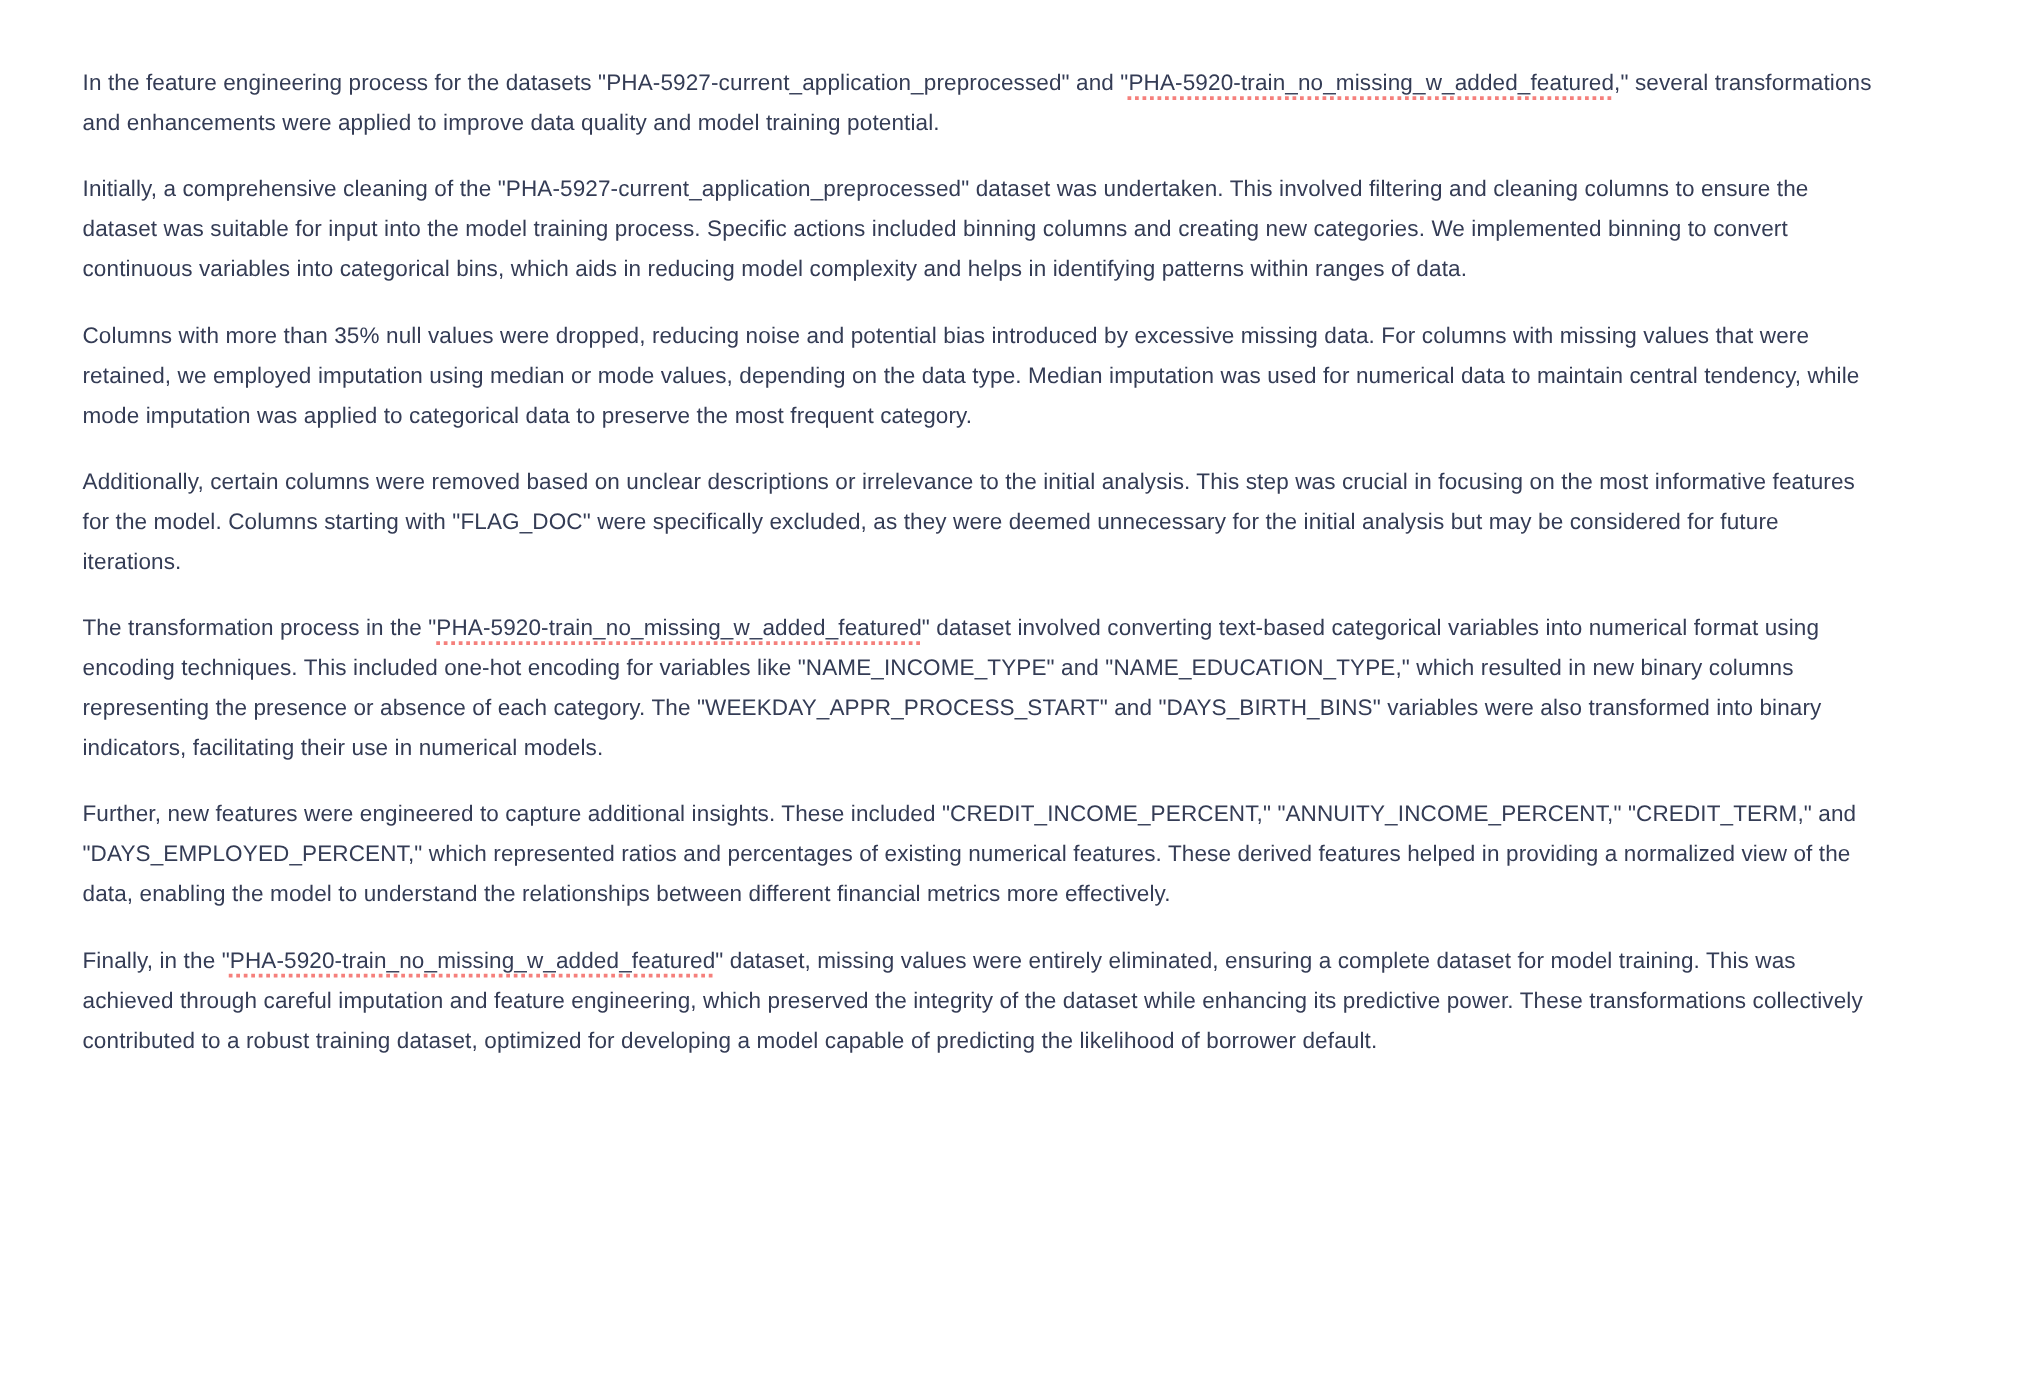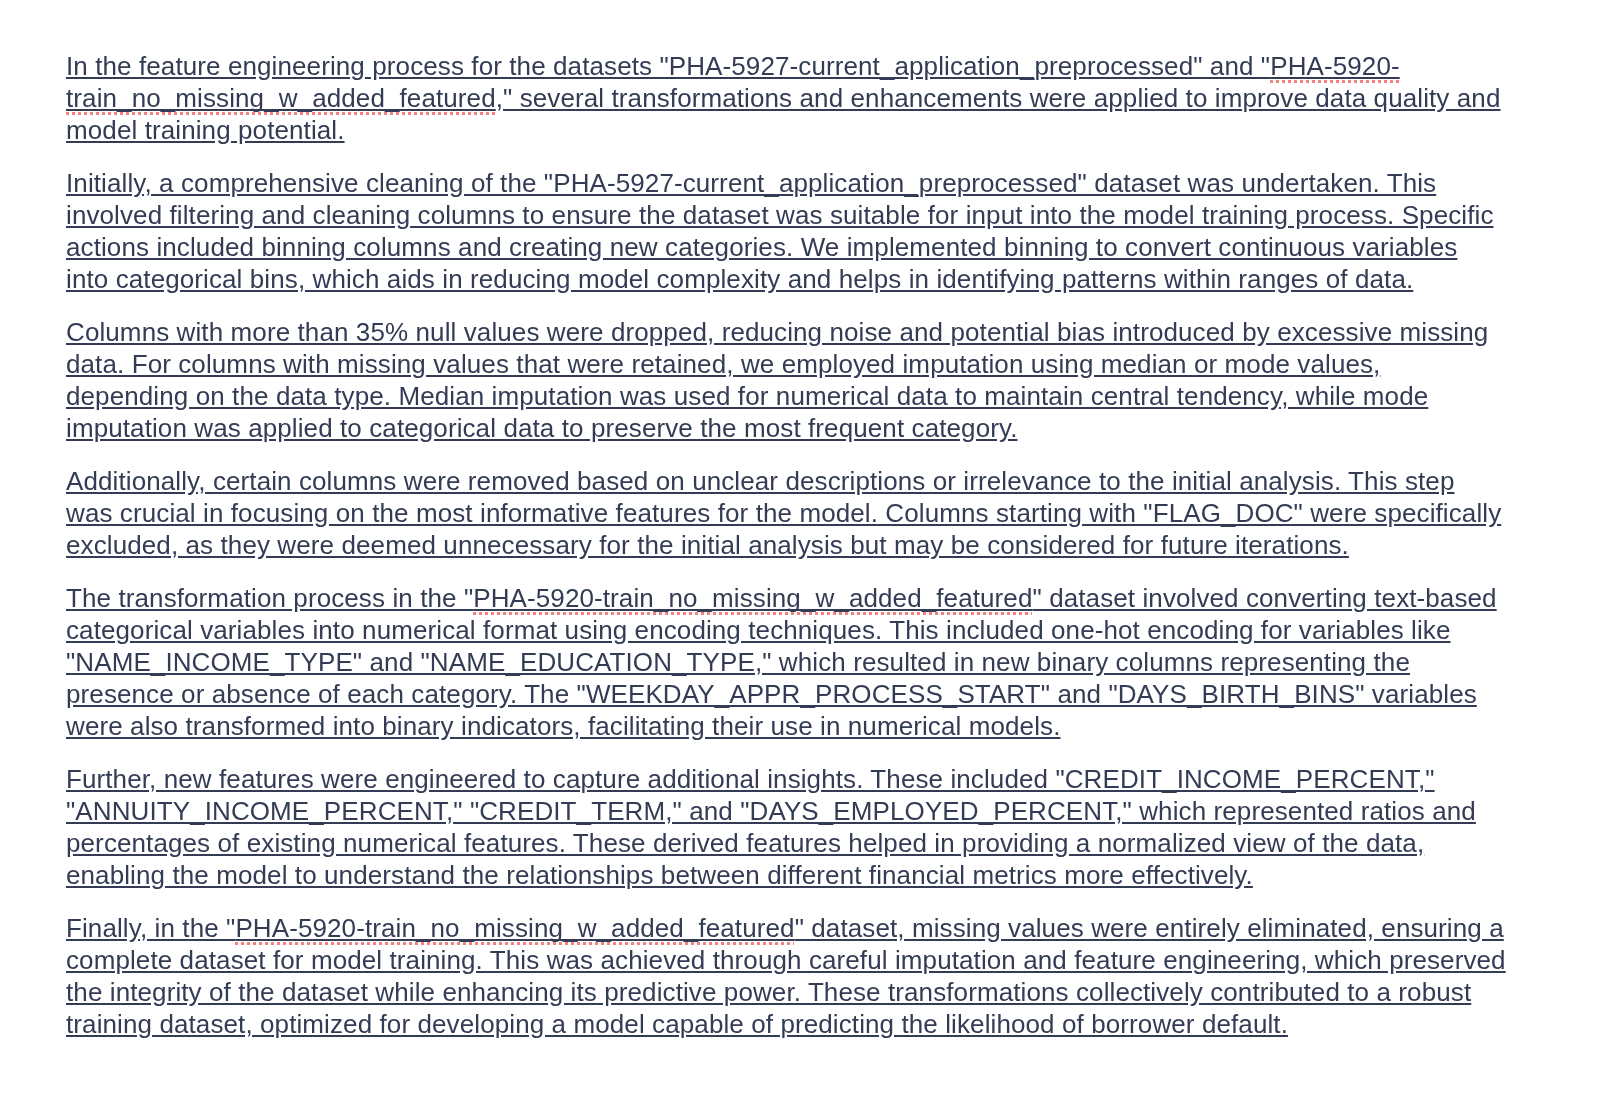--- a/index.html
+++ b/index.html
@@ -15,25 +15,24 @@
     box-sizing: border-box;
   }
   .doc-body {
     padding: 50px 90px 40px 66px;
     max-width: 1440px;
     box-sizing: content-box;
   }
   .doc-body p {
     margin: 0 0 21px 0;
     font-family: "Liberation Sans", "DejaVu Sans", sans-serif;
-    font-size: 26px;
+    font-size: 18px;
     line-height: 32px;
     letter-spacing: 0.1px;
     color: var(--text-color, #343C55);
-    text-decoration: underline;
   }
   .doc-body p:last-child {
     margin-bottom: 0;
   }
   .flagged {
     text-decoration-line: underline;
     text-decoration-style: dotted;
     text-decoration-color: var(--flag-color, #F5807C);
     text-decoration-thickness: 2.5px;
     text-underline-offset: 5px;

